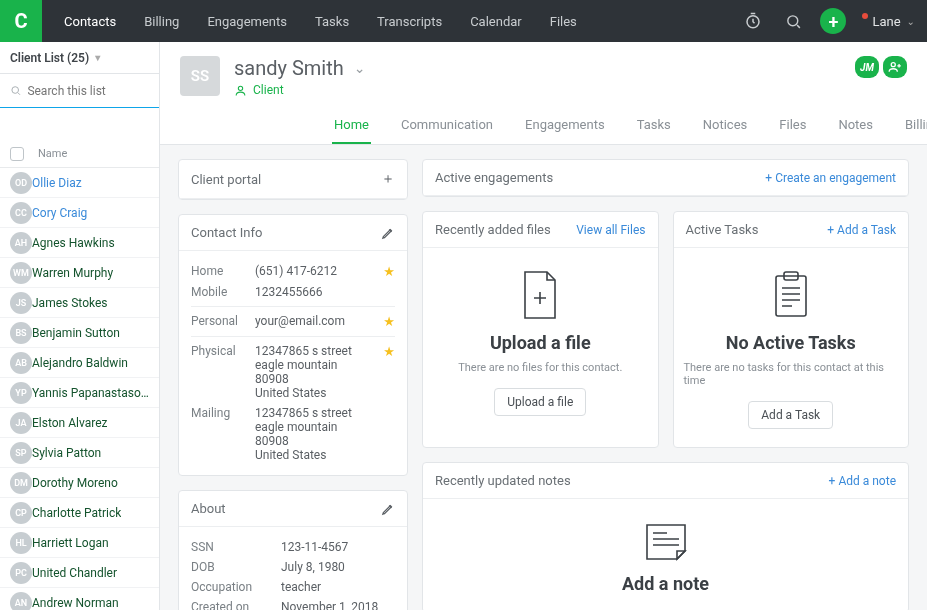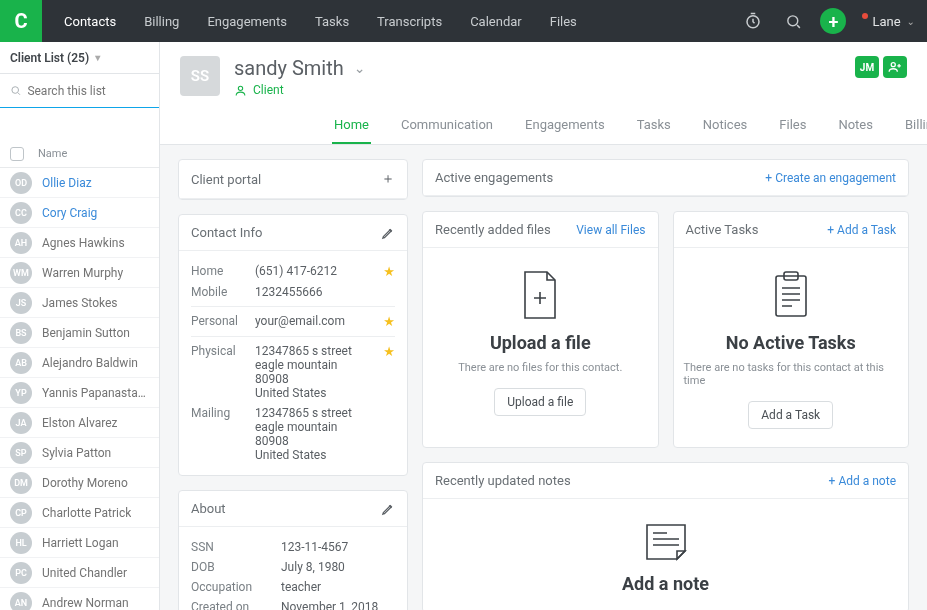--- a/index.html
+++ b/index.html
@@ -17,34 +17,34 @@
     .notif-dot { width:6px; height:6px; background:#e74c3c; border-radius:50%; display:inline-block; position:relative; top:-5px; left:2px; }
     .chev { font-size:10px; color:#aaa; }
 
     .layout { display:flex; height:calc(610px - 42px); }
     .sidebar { width:160px; background:#fff; border-right:1px solid #e2e5e8; display:flex; flex-direction:column; }
     .side-head { height:32px; border-bottom:1px solid #e2e5e8; display:flex; align-items:center; padding:0 10px; font-size:12px; color:#40454a; font-weight:600; gap:6px; cursor:pointer; }
     .side-search { height:34px; display:flex; align-items:center; border-bottom:1px solid #0ea5e9; padding:0 10px; gap:6px; color:#a6acb1; }
     .side-search input { border:none; outline:none; width:100%; font-size:12px; color:#555; }
     .side-cols { height:28px; display:flex; align-items:center; padding:0 10px; gap:14px; border-bottom:1px solid #e8eaec; font-size:11px; color:#8a9096;margin-top:32px; }
     .side-list { overflow-y:auto; flex:1; }
-    .side-row { display:flex; align-items:center; gap:10px; height:30px; padding:0 10px; border-bottom:1px solid #f1f2f4; cursor:pointer; }
+    .side-row { display:flex; align-items:center; height:30px; padding:0 10px; border-bottom:1px solid #f1f2f4; cursor:pointer; }
     .avatar { width:22px; height:22px; border-radius:50%; background:#c7cdd1; color:#fff; display:flex; align-items:center; justify-content:center; font-size:9px; font-weight:600; flex-shrink:0; }
     .cname { font-size:12px; color:#3a8ad9; white-space:nowrap; overflow:hidden; text-overflow:ellipsis; }
-    .cname.muted { color:#737373; }
+    .cname.muted { color:#14532d; }
 
     .main { flex:1; overflow-y:auto; }
     .profile-head { background:#fff; border-bottom:1px solid #e2e5e8; padding:14px 20px 0 20px; }
     .ph-top { display:flex; align-items:flex-start; gap:14px; }
     .big-avatar { width:40px; height:40px; border-radius:4px; background:#d6d9db; color:#fff; display:flex; align-items:center; justify-content:center; font-size:15px; font-weight:600; }
     .name-row { display:flex; align-items:center; gap:10px; }
     .client-name { font-size:20px; font-weight:400; color:#5a5f64; }
     .sub-label { display:flex; align-items:center; gap:6px; color:#19b34b; font-size:12px; margin-top:3px; }
     .ph-actions { margin-left:auto; display:flex; gap:4px; }
-    .action-badge { width:24px; height:22px; border-radius:4px; background:#19b34b; color:#fff; display:flex; align-items:center; justify-content:center; font-size:10px; font-weight:700; cursor:pointer; }
+    .action-badge { width:24px; height:22px; border-radius:9px; background:#19b34b; color:#fff; display:flex; align-items:center; justify-content:center; font-size:10px; font-weight:700; cursor:pointer;font-style:italic; }
 
     .subtabs { display:flex; gap:28px; margin-top:20px; padding-left:152px; }
     .subtab { padding:0 2px 10px 2px; font-size:13px; color:#8a9096; cursor:pointer; }
     .subtab.active { color:#19b34b; border-bottom:2px solid #19b34b; }
 
     .content { padding:14px 18px; display:flex; gap:14px; }
     .col-left { width:230px; display:flex; flex-direction:column; gap:14px; }
     .col-right { flex:1; display:flex; flex-direction:column; gap:14px; }
     .card { background:#fff; border:1px solid #e2e5e8; border-radius:4px; }
     .card-head { display:flex; align-items:center; padding:10px 12px; border-bottom:1px solid #eceef0; font-size:13px; color:#6a7075; }

